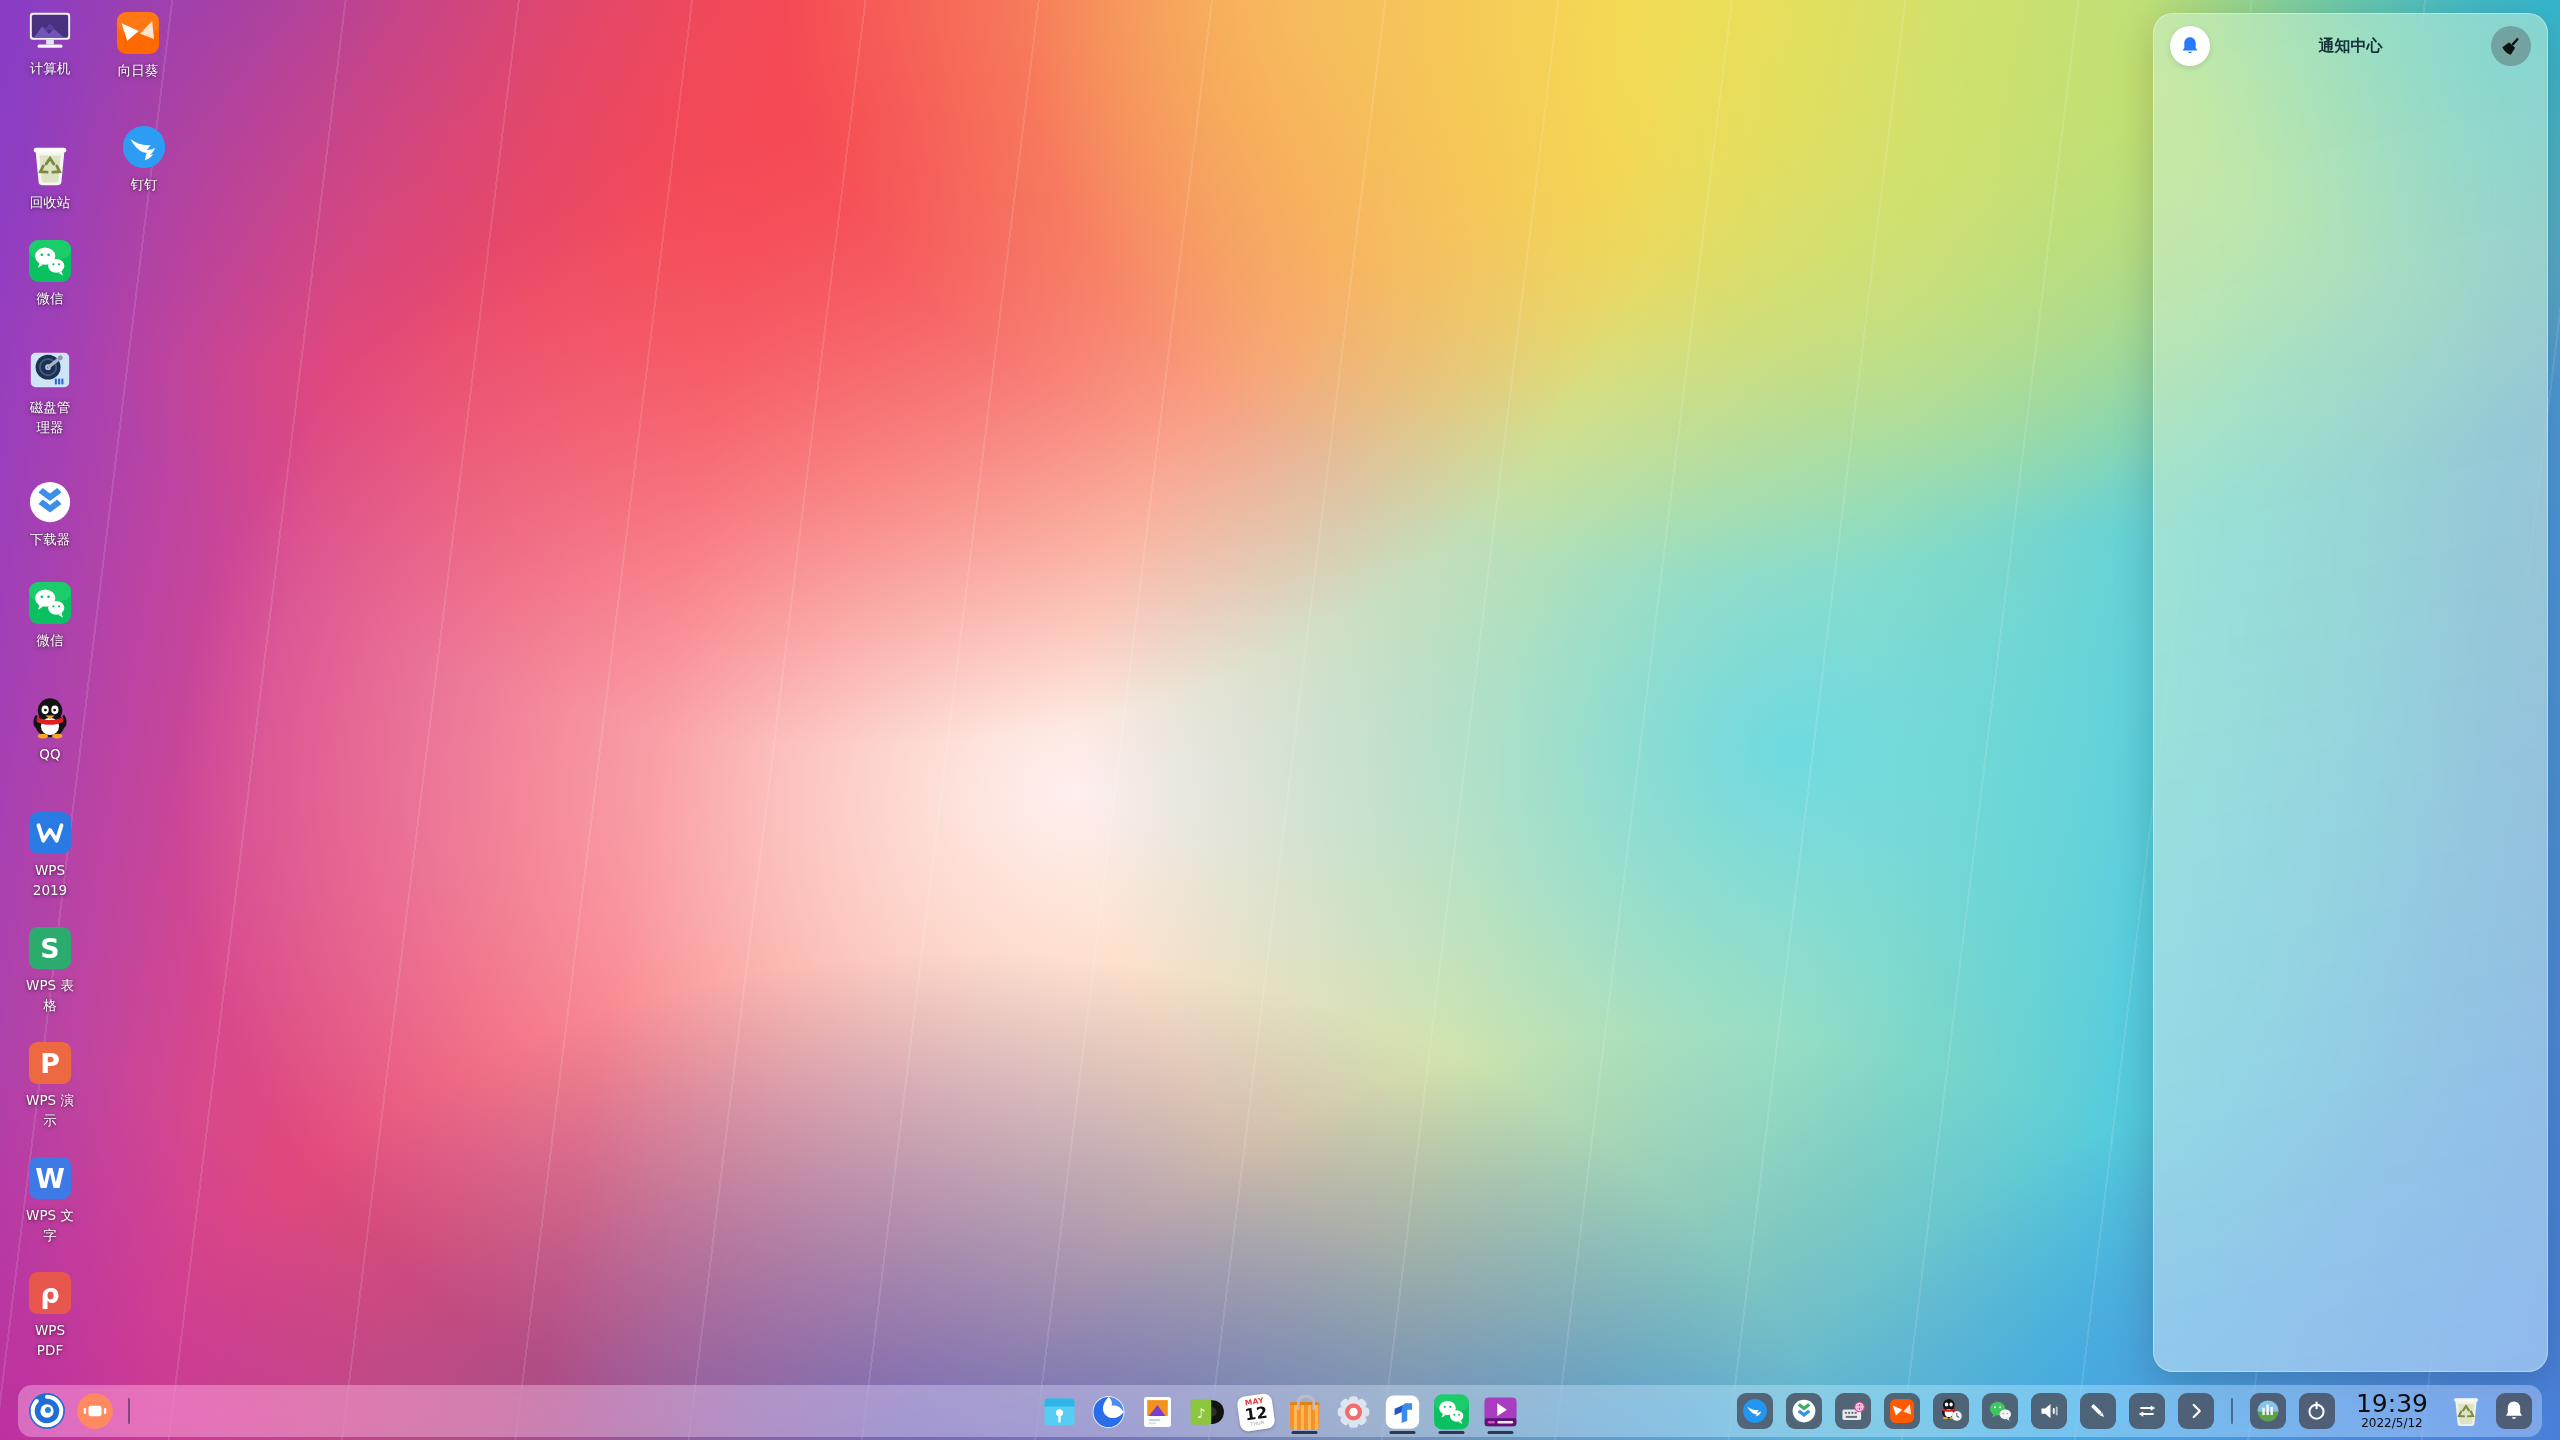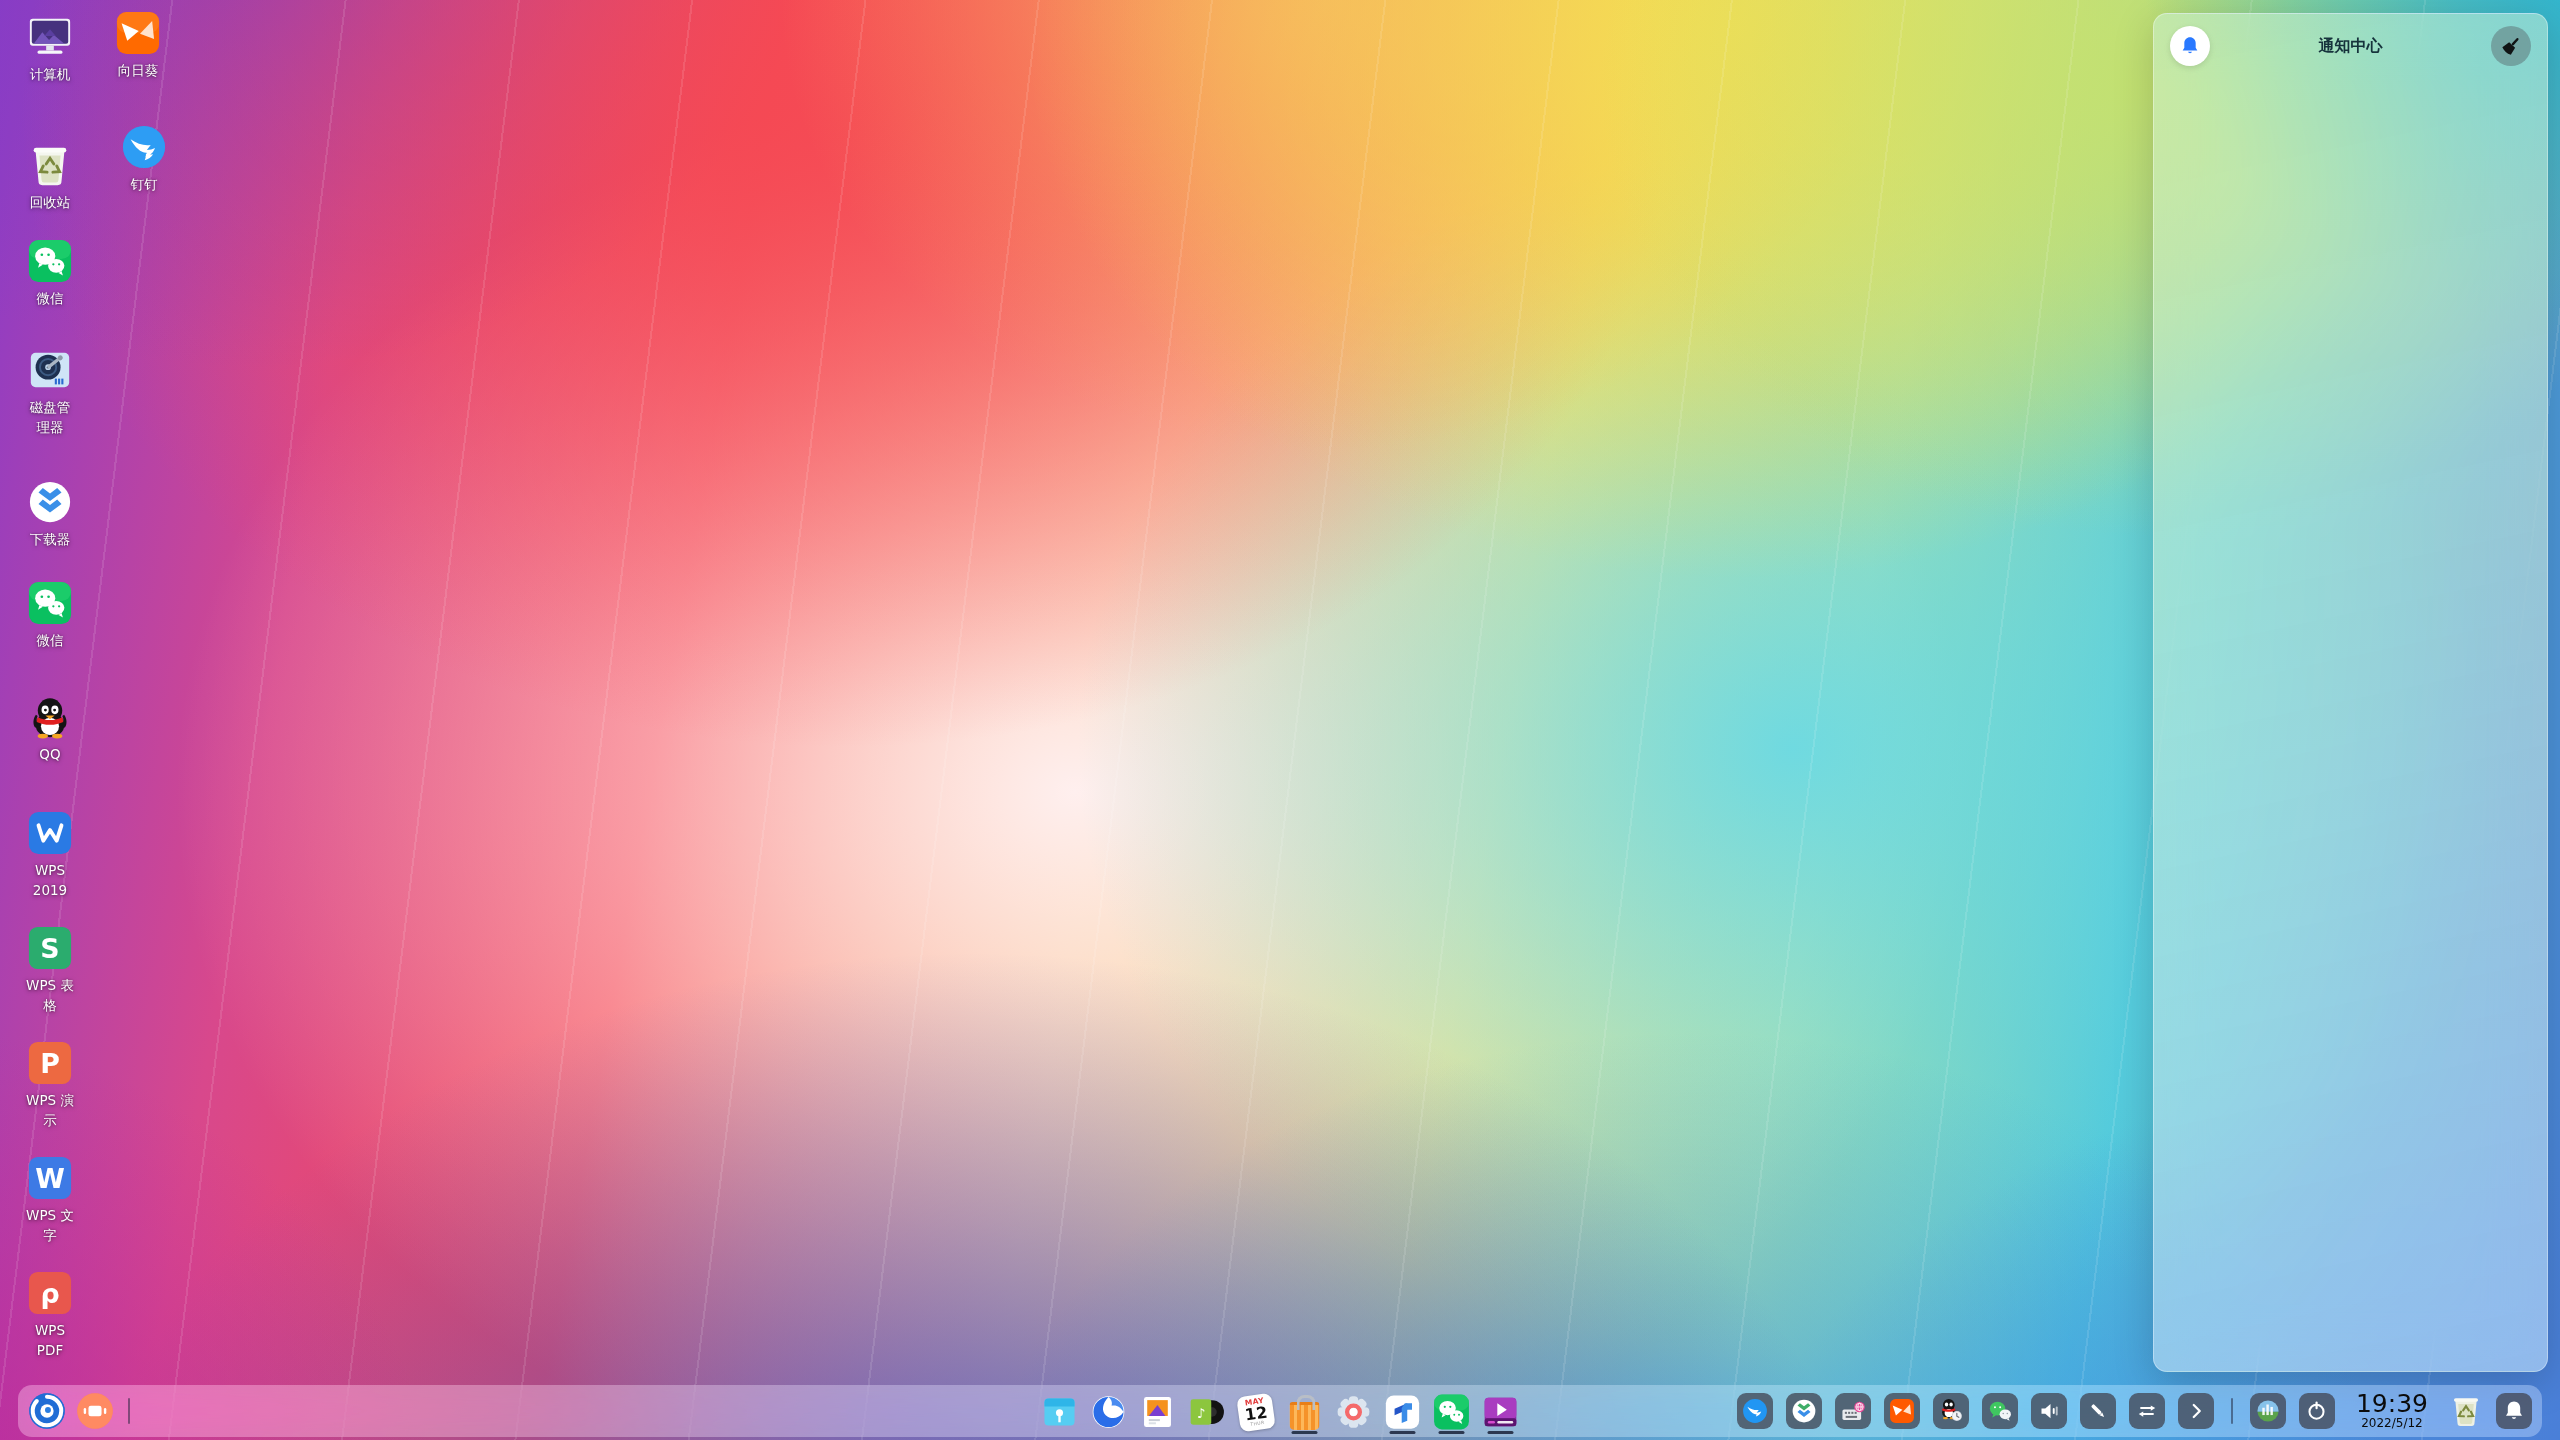--- a/index.html
+++ b/index.html
@@ -25,21 +25,21 @@
   }
   #wallpaper::after{content:"";position:absolute;inset:0;
     background:repeating-linear-gradient(97deg, rgba(255,255,255,0) 0 170px, rgba(255,255,255,.16) 170px 172px);
     opacity:.7;}
   
   .dc{position:absolute;width:88px;text-align:center;cursor:default;}
   .dc .ic{width:46px;height:46px;margin:0 auto 5px;display:block;}
   .dc .lb{color:#fff;font-size:13.5px;line-height:1.45;
           text-shadow:0 1px 4px rgba(0,0,0,.55),0 0 2px rgba(0,0,0,.35);}
   
-  #notif{position:absolute;top:13px;right:12px;width:393px;height:1357px;border-radius:14px;
+  #notif{position:absolute;top:13px;right:12px;width:393px;height:1357px;border-radius:20px;
     background:linear-gradient(168deg, rgba(205,240,215,.52) 0%, rgba(228,240,205,.5) 40%, rgba(198,226,248,.58) 100%);
     backdrop-filter:blur(28px) saturate(1.1);
     border:1px solid rgba(255,255,255,.35);
     box-shadow:0 10px 40px rgba(0,0,0,.18);}
   #notif-head{position:relative;height:64px;display:flex;align-items:center;padding:0 16px;}
   .nbtn{width:40px;height:40px;border-radius:50%;display:flex;align-items:center;justify-content:center;cursor:pointer;}
   #notif-bell{background:#fff;box-shadow:0 2px 6px rgba(0,0,0,.12);}
   #notif-broom{margin-left:auto;background:rgba(92,112,116,.5);}
   #notif-title{position:absolute;left:0;right:0;text-align:center;
     color:#16333c;font-weight:bold;font-size:16px;pointer-events:none;}
@@ -71,21 +71,21 @@
     border-top:3px solid #e87f18;}
   .bag::before{content:"";position:absolute;top:-10px;left:7px;width:13px;height:12px;
     border:3px solid #b9bec6;border-bottom:none;border-radius:8px 8px 0 0;}
   svg{display:block;}
 </style>
 </head>
 <body>
 
 <div id="wallpaper"></div>
 
-<div class="dc" style="left:6px;top:14px">
+<div class="dc" style="left:6px;top:8px">
   <svg class="ic" viewBox="0 0 48 48">
     <rect x="3" y="5" width="42" height="28" rx="3" fill="#f2f4f8"></rect>
     <rect x="5" y="7" width="38" height="24" rx="2" fill="#46327e"></rect>
     <path d="M7 31l9-12 7 8 5-5 11 9z" fill="#7b5cc4" opacity=".85"></path>
     <path d="M24 16l6 7h-12z" fill="#5a3fa0"></path>
     <rect x="20" y="33" width="8" height="5" fill="#e2e6ee"></rect>
     <rect x="11" y="38" width="26" height="3.5" rx="1.7" fill="#f5f7fa"></rect>
   </svg>
   <div class="lb">
     <div>计算机</div>

